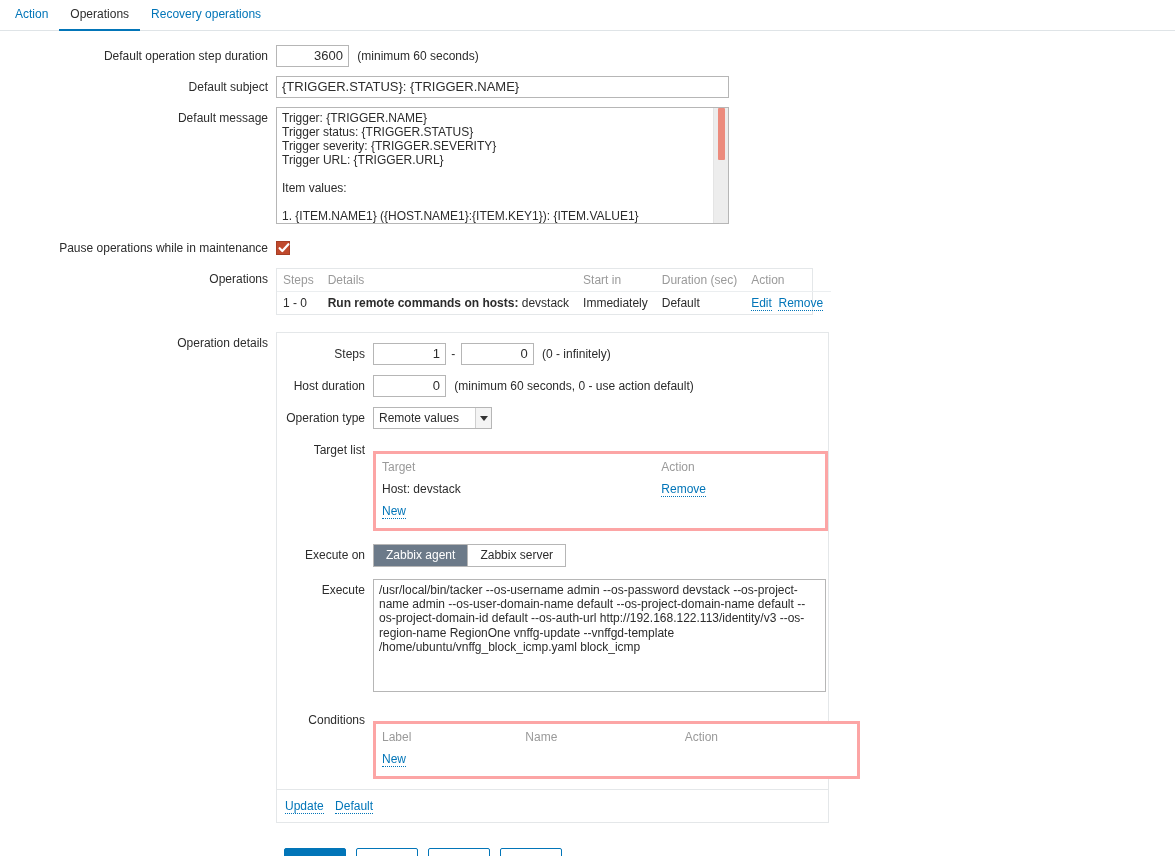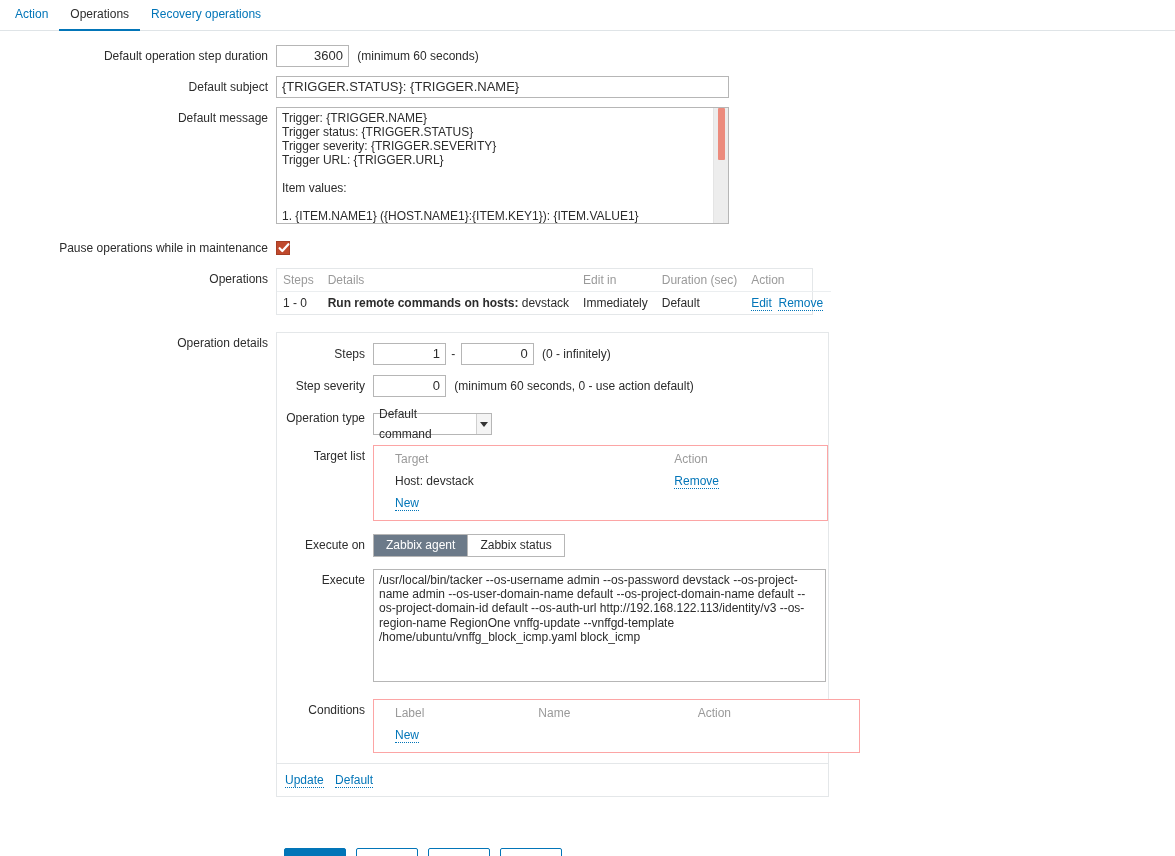--- a/index.html
+++ b/index.html
@@ -237,24 +237,25 @@
   }
   .caret {
     width: 0; height: 0;
     border-left: 4px solid transparent;
     border-right: 4px solid transparent;
     border-top: 5px solid #333;
   }
 
   
   .listbox {
-    border: 1px solid #fca5a5;
-    background: #fff;
-    box-sizing: border-box;
-    padding: 2px 0 6px 15px;
+    border: 3px solid #fca5a5;
+    background: #fff;
+    box-sizing: border-box;
+    padding: 2px 0 6px 0;
+    margin-top: 12px;
   }
   .listbox .hdr, .listbox .cell {
     display: inline-block;
     box-sizing: border-box;
     padding: 4px 6px;
     font-size: 12px;
   }
   .listbox .hdr { color: #9a9a9a; }
   .listrow { white-space: nowrap; }
 
@@ -364,21 +365,21 @@
 
   <div class="row">
     <div class="lbl">Operations</div>
     <div class="fld">
       <div class="tbl-box" style="width:537px;">
         <table class="grid" id="operations-table">
           <thead>
             <tr>
               <th class="c-steps">Steps</th>
               <th class="c-details">Details</th>
-              <th class="c-start">Edit in</th>
+              <th class="c-start">Start in</th>
               <th class="c-dur">Duration (sec)</th>
               <th>Action</th>
             </tr>
           </thead>
           <tbody>
             <tr>
               <td class="c-steps">1 - 0</td>
               <td class="c-details">
                 <span class="bold">Run remote commands on hosts:</span>
                 <span>devstack</span>
@@ -405,32 +406,32 @@
           <div class="plbl">Steps</div>
           <div class="pfld">
             <input class="txt w-num" value="1" style="">
             <span class="hint" style="margin:0 2px;">-</span>
             <input class="txt w-num" value="0" style="">
             <span class="hint">(0 - infinitely)</span>
           </div>
         </div>
 
         <div class="prow">
-          <div class="plbl">Step severity</div>
+          <div class="plbl">Host duration</div>
           <div class="pfld">
             <input class="txt w-num" value="0" style="">
             <span class="hint">(minimum 60 seconds, 0 - use action default)</span>
           </div>
         </div>
 
         <div class="prow">
           <div class="plbl">Operation type</div>
           <div class="pfld">
             <div class="sel" style="width:119px;">
-              <span class="selval">Default command</span>
+              <span class="selval">Remote values</span>
               <span class="arrowbox">
                   <i class="caret"></i>
                 </span>
             </div>
           </div>
         </div>
 
         <div class="prow">
           <div class="plbl">Target list</div>
           <div class="pfld">
@@ -453,21 +454,21 @@
             </div>
           </div>
         </div>
 
 
         <div class="prow" style="margin-top:13px;">
           <div class="plbl">Execute on</div>
           <div class="pfld">
             <div class="toggle">
               <div class="opt on">Zabbix agent</div>
-              <div class="opt">Zabbix status</div>
+              <div class="opt">Zabbix server</div>
             </div>
           </div>
         </div>
 
         <div class="prow" style="margin-top:12px;">
           <div class="plbl">Execute</div>
           <div class="pfld">
             <textarea class="ta" style="width: 453px; height: 113px; line-height: 14.2px;">/usr/local/bin/tacker --os-username admin --os-password devstack --os-project-name admin --os-user-domain-name default --os-project-domain-name default --os-project-domain-id default --os-auth-url http://192.168.122.113/identity/v3 --os-region-name RegionOne vnffg-update --vnffgd-template /home/ubuntu/vnffg_block_icmp.yaml block_icmp</textarea>
           </div>
         </div>

